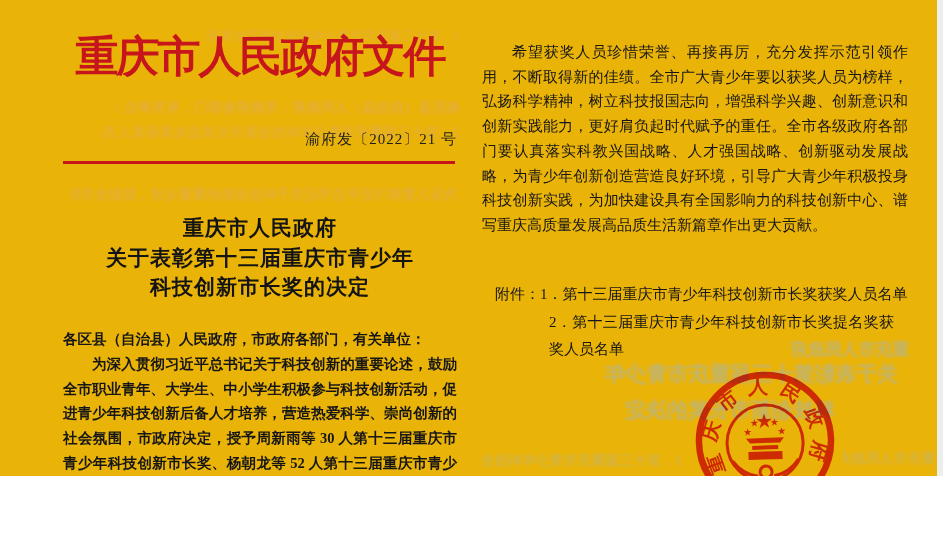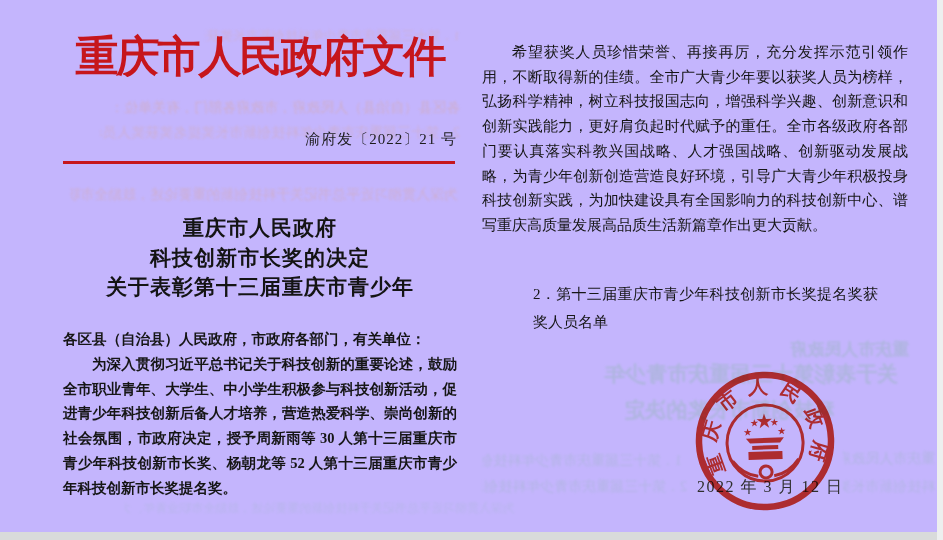--- a/index.html
+++ b/index.html
@@ -1,18 +1,18 @@
 <!DOCTYPE html>
 <html><head>
 <meta charset="utf-8">
 <style>
   html,body{margin:0;padding:0;background:#ffffff;}
   .page{
-    position:relative;width:943px;height:540px;overflow:hidden;
-    background:#c4b5fd;
+    position:relative;width:943px;height:476px;overflow:hidden;
+    background:#eab308;
     font-family:"Liberation Serif","DejaVu Serif",serif;
   }
   
   .header-title{
     position:absolute;left:63px;top:28px;width:394px;text-align:center;
     font-size:43px;font-weight:bold;color:#c6161c;letter-spacing:-2px;white-space:nowrap;
   }
   .doc-number{
     position:absolute;left:63px;top:130px;width:394px;text-align:right;
     font-size:15px;color:#1c1c1c;letter-spacing:1px;
@@ -34,21 +34,21 @@
   .body-right{
     position:absolute;left:475px;top:40px;width:426px;
     font-size:15px;line-height:24.7px;color:#161616;text-align:justify;margin-left:7px;
   }
   .body-right p{margin:0;text-indent:2em;}
   .attachments{
     position:absolute;left:495px;top:281px;width:400px;
     font-size:15px;line-height:27.5px;color:#161616;
   }
   .att-row1{white-space:nowrap;}
-  .att-item2{margin-left:38px;width:345px;text-align:justify;}
+  .att-item2{margin-left:54px;width:345px;text-align:justify;}
   
   .seal-date{
     position:absolute;left:697px;top:477px;z-index:1;
     font-size:16px;color:#2f2f2f;letter-spacing:1.5px;white-space:nowrap;
   }
   .seal{
     position:absolute;left:692px;top:368px;width:146px;height:146px;z-index:3;
     mix-blend-mode:multiply;opacity:0.95;transform:rotate(-2deg);
     font-family:"Liberation Serif","DejaVu Serif",serif;
   }
@@ -92,34 +92,37 @@
   <div class="ghost g-blue g10">重庆市人民政府</div>
   <div class="ghost g-blue g11">为深入贯彻习近平总书记关于科技创新的重要论述，鼓励全市职业青年、大学生、中小学生积极参与科技创新活动，促进青少年科技创新后备人才培养，营造热爱科学、崇尚创新的社会氛围，市政府决定，授予周新雨等 30 人第十三届重庆市青少年科技创新市长奖、杨朝龙等 28 人第十三届重庆市青少年科技创新市长奖提名奖。</div>
   <div class="ghost g-blue g12">科技创新市长奖的决定</div>
 
   <div class="header-title">重庆市人民政府文件</div>
   <div class="doc-number">渝府发〔2022〕21 号</div>
   <div class="red-line"></div>
 
   <div class="doc-title">
     <div>重庆市人民政府</div>
+    <div>关于表彰第十三届重庆市青少年</div>
     <div>科技创新市长奖的决定</div>
-    <div>关于表彰第十三届重庆市青少年</div>
   </div>
 
   <div class="body-left">
     <p>各区县（自治县）人民政府，市政府各部门，有关单位：</p>
     <p class="indent">为深入贯彻习近平总书记关于科技创新的重要论述，鼓励全市职业青年、大学生、中小学生积极参与科技创新活动，促进青少年科技创新后备人才培养，营造热爱科学、崇尚创新的社会氛围，市政府决定，授予周新雨等 30 人第十三届重庆市青少年科技创新市长奖、杨朝龙等 52 人第十三届重庆市青少年科技创新市长奖提名奖。</p>
   </div>
 
   <div class="body-right">
     <p>希望获奖人员珍惜荣誉、再接再厉，充分发挥示范引领作用，不断取得新的佳绩。全市广大青少年要以获奖人员为榜样，弘扬科学精神，树立科技报国志向，增强科学兴趣、创新意识和创新实践能力，更好肩负起时代赋予的重任。全市各级政府各部门要认真落实科教兴国战略、人才强国战略、创新驱动发展战略，为青少年创新创造营造良好环境，引导广大青少年积极投身科技创新实践，为加快建设具有全国影响力的科技创新中心、谱写重庆高质量发展高品质生活新篇章作出更大贡献。</p>
   </div>
 
   <div class="attachments">
+    <div class="att-row1">
+      <span>附件：</span><span>1．第十三届重庆市青少年科技创新市长奖获奖人员名单</span>
+    </div>
     <div class="att-item2">2．第十三届重庆市青少年科技创新市长奖提名奖获奖人员名单</div>
   </div>
 
   <div class="seal-date">2022 年 3 月 12 日</div>
 
   <svg class="seal" viewBox="0 0 146 146">
     <circle cx="73" cy="73" r="66" fill="none" stroke="#e03225" stroke-width="6.5"></circle>
     <path id="sealArc" d="M 31.4 97 A 48 48 0 1 1 114.6 97" fill="none"></path>
     <text font-size="20" font-weight="bold" fill="#e03225" letter-spacing="10">
       <textPath href="#sealArc" startOffset="50%" text-anchor="middle">重庆市人民政府</textPath>

